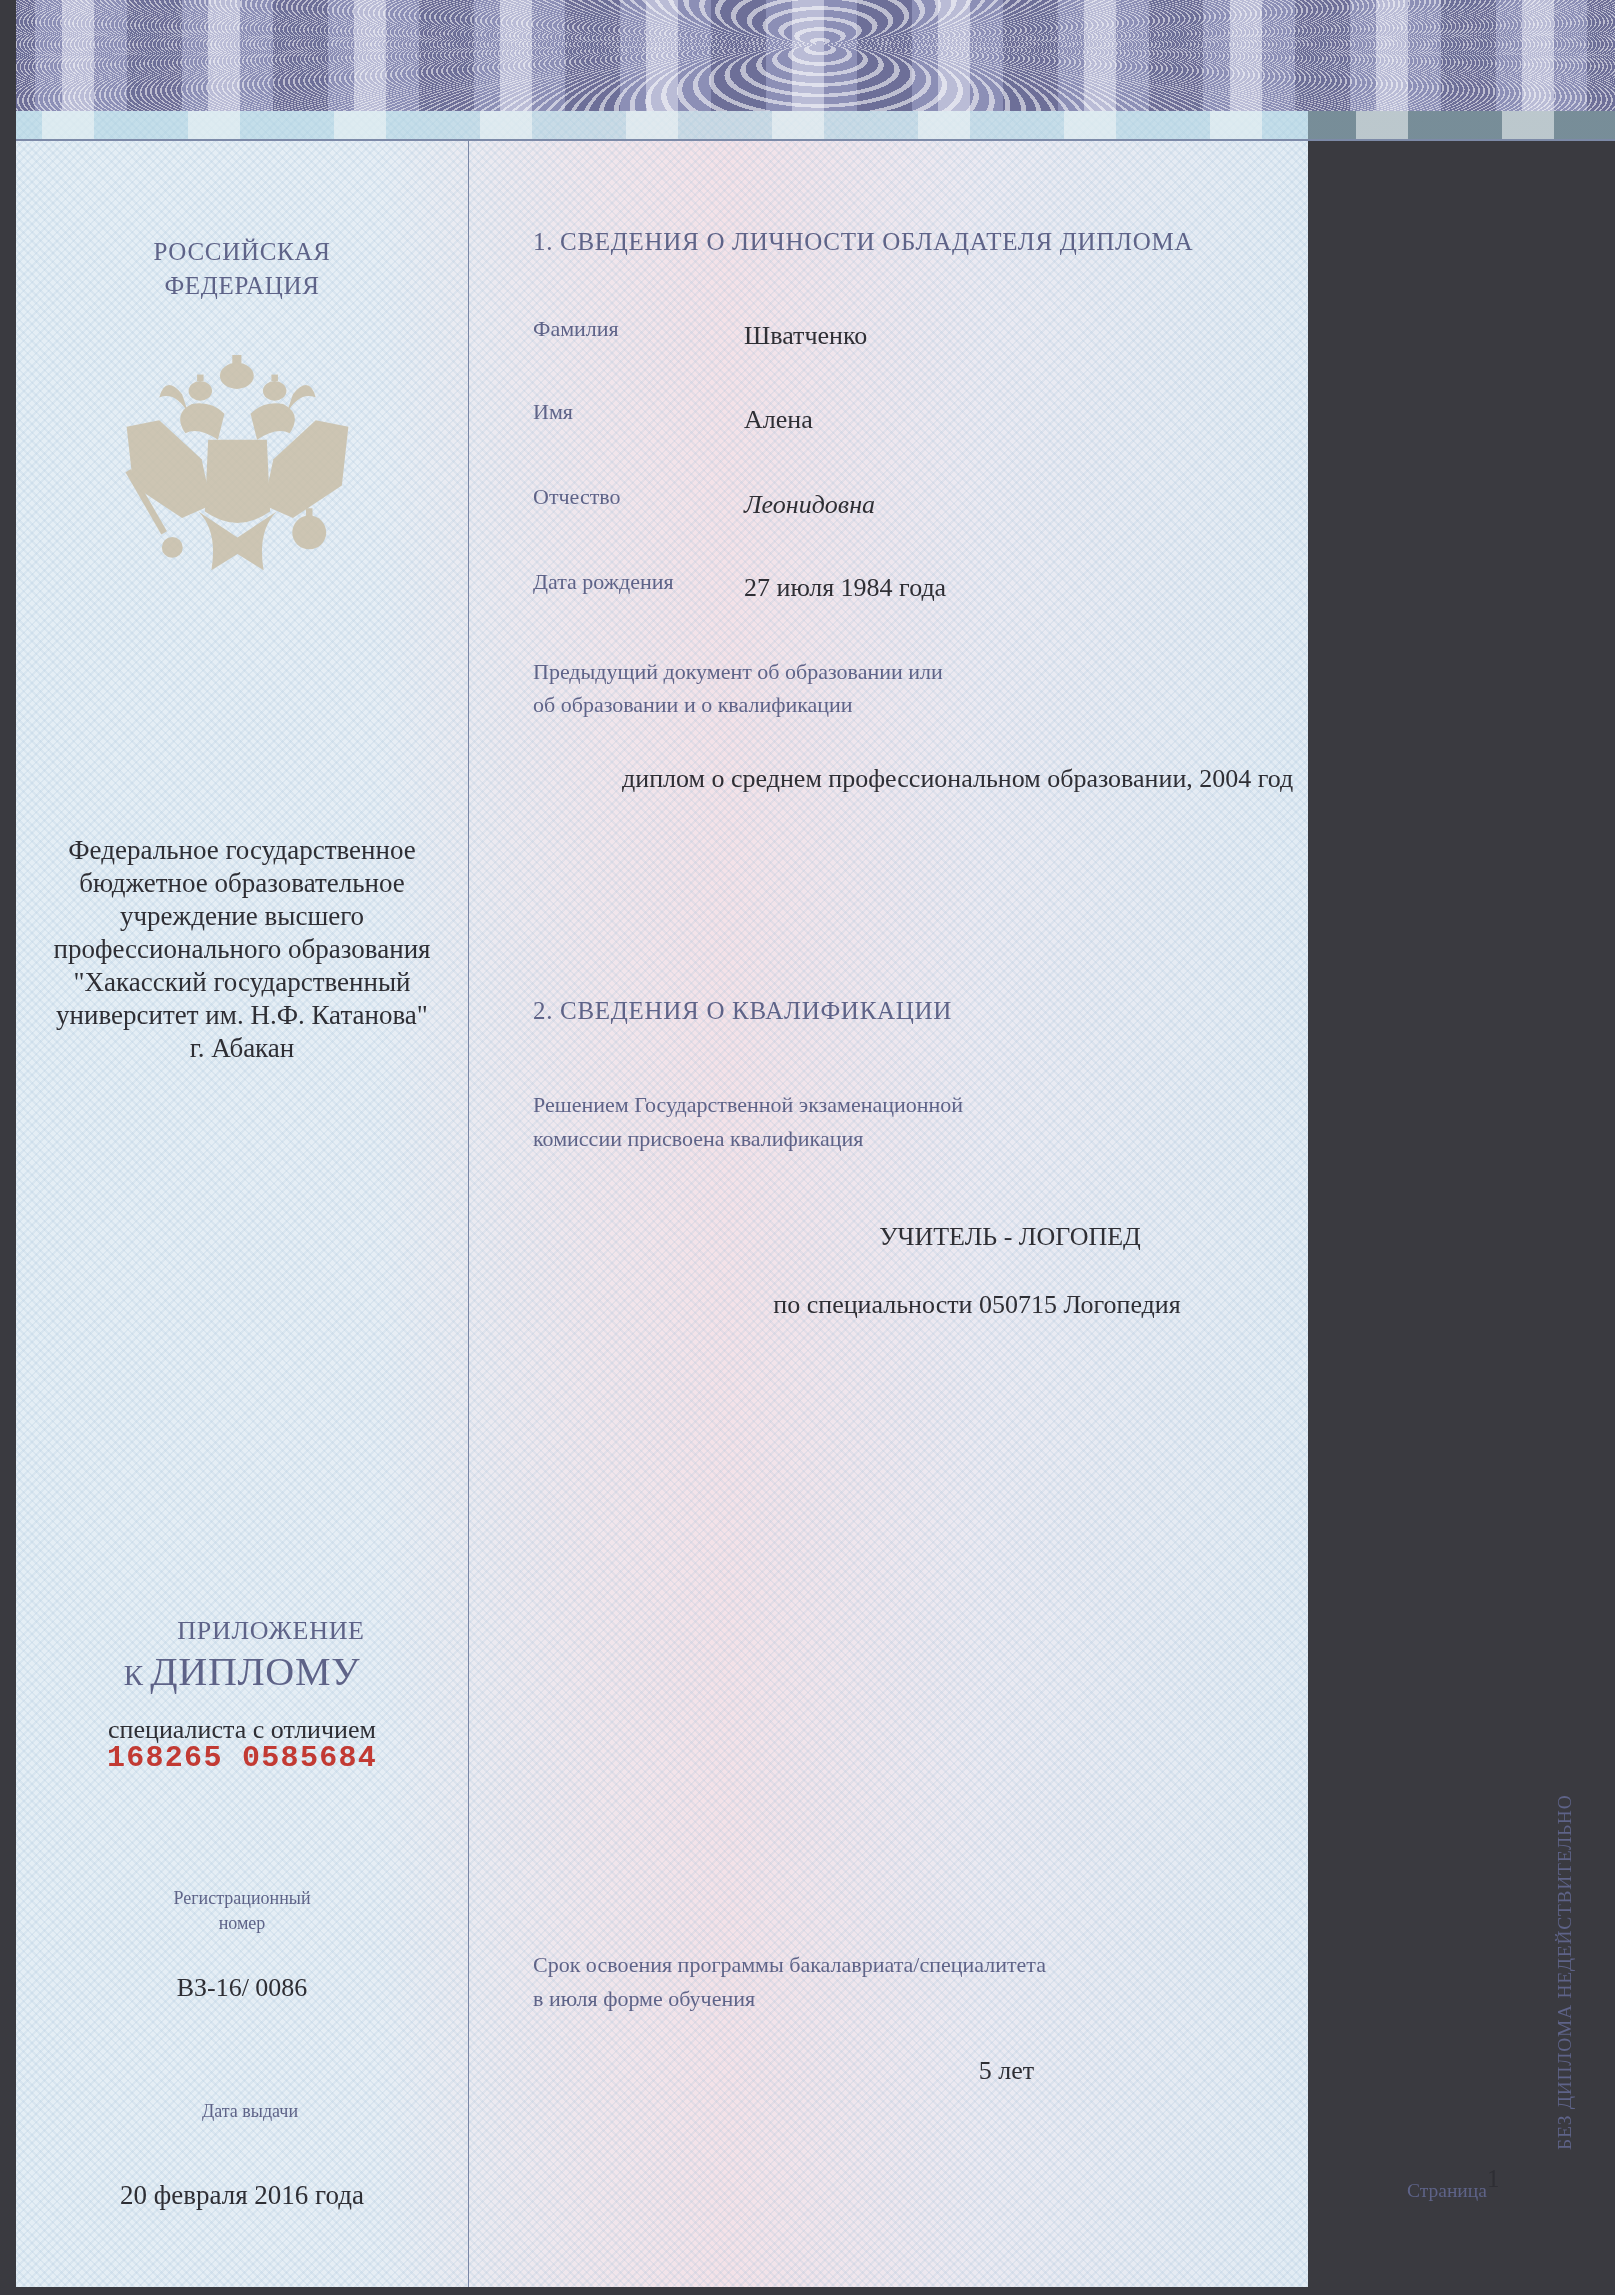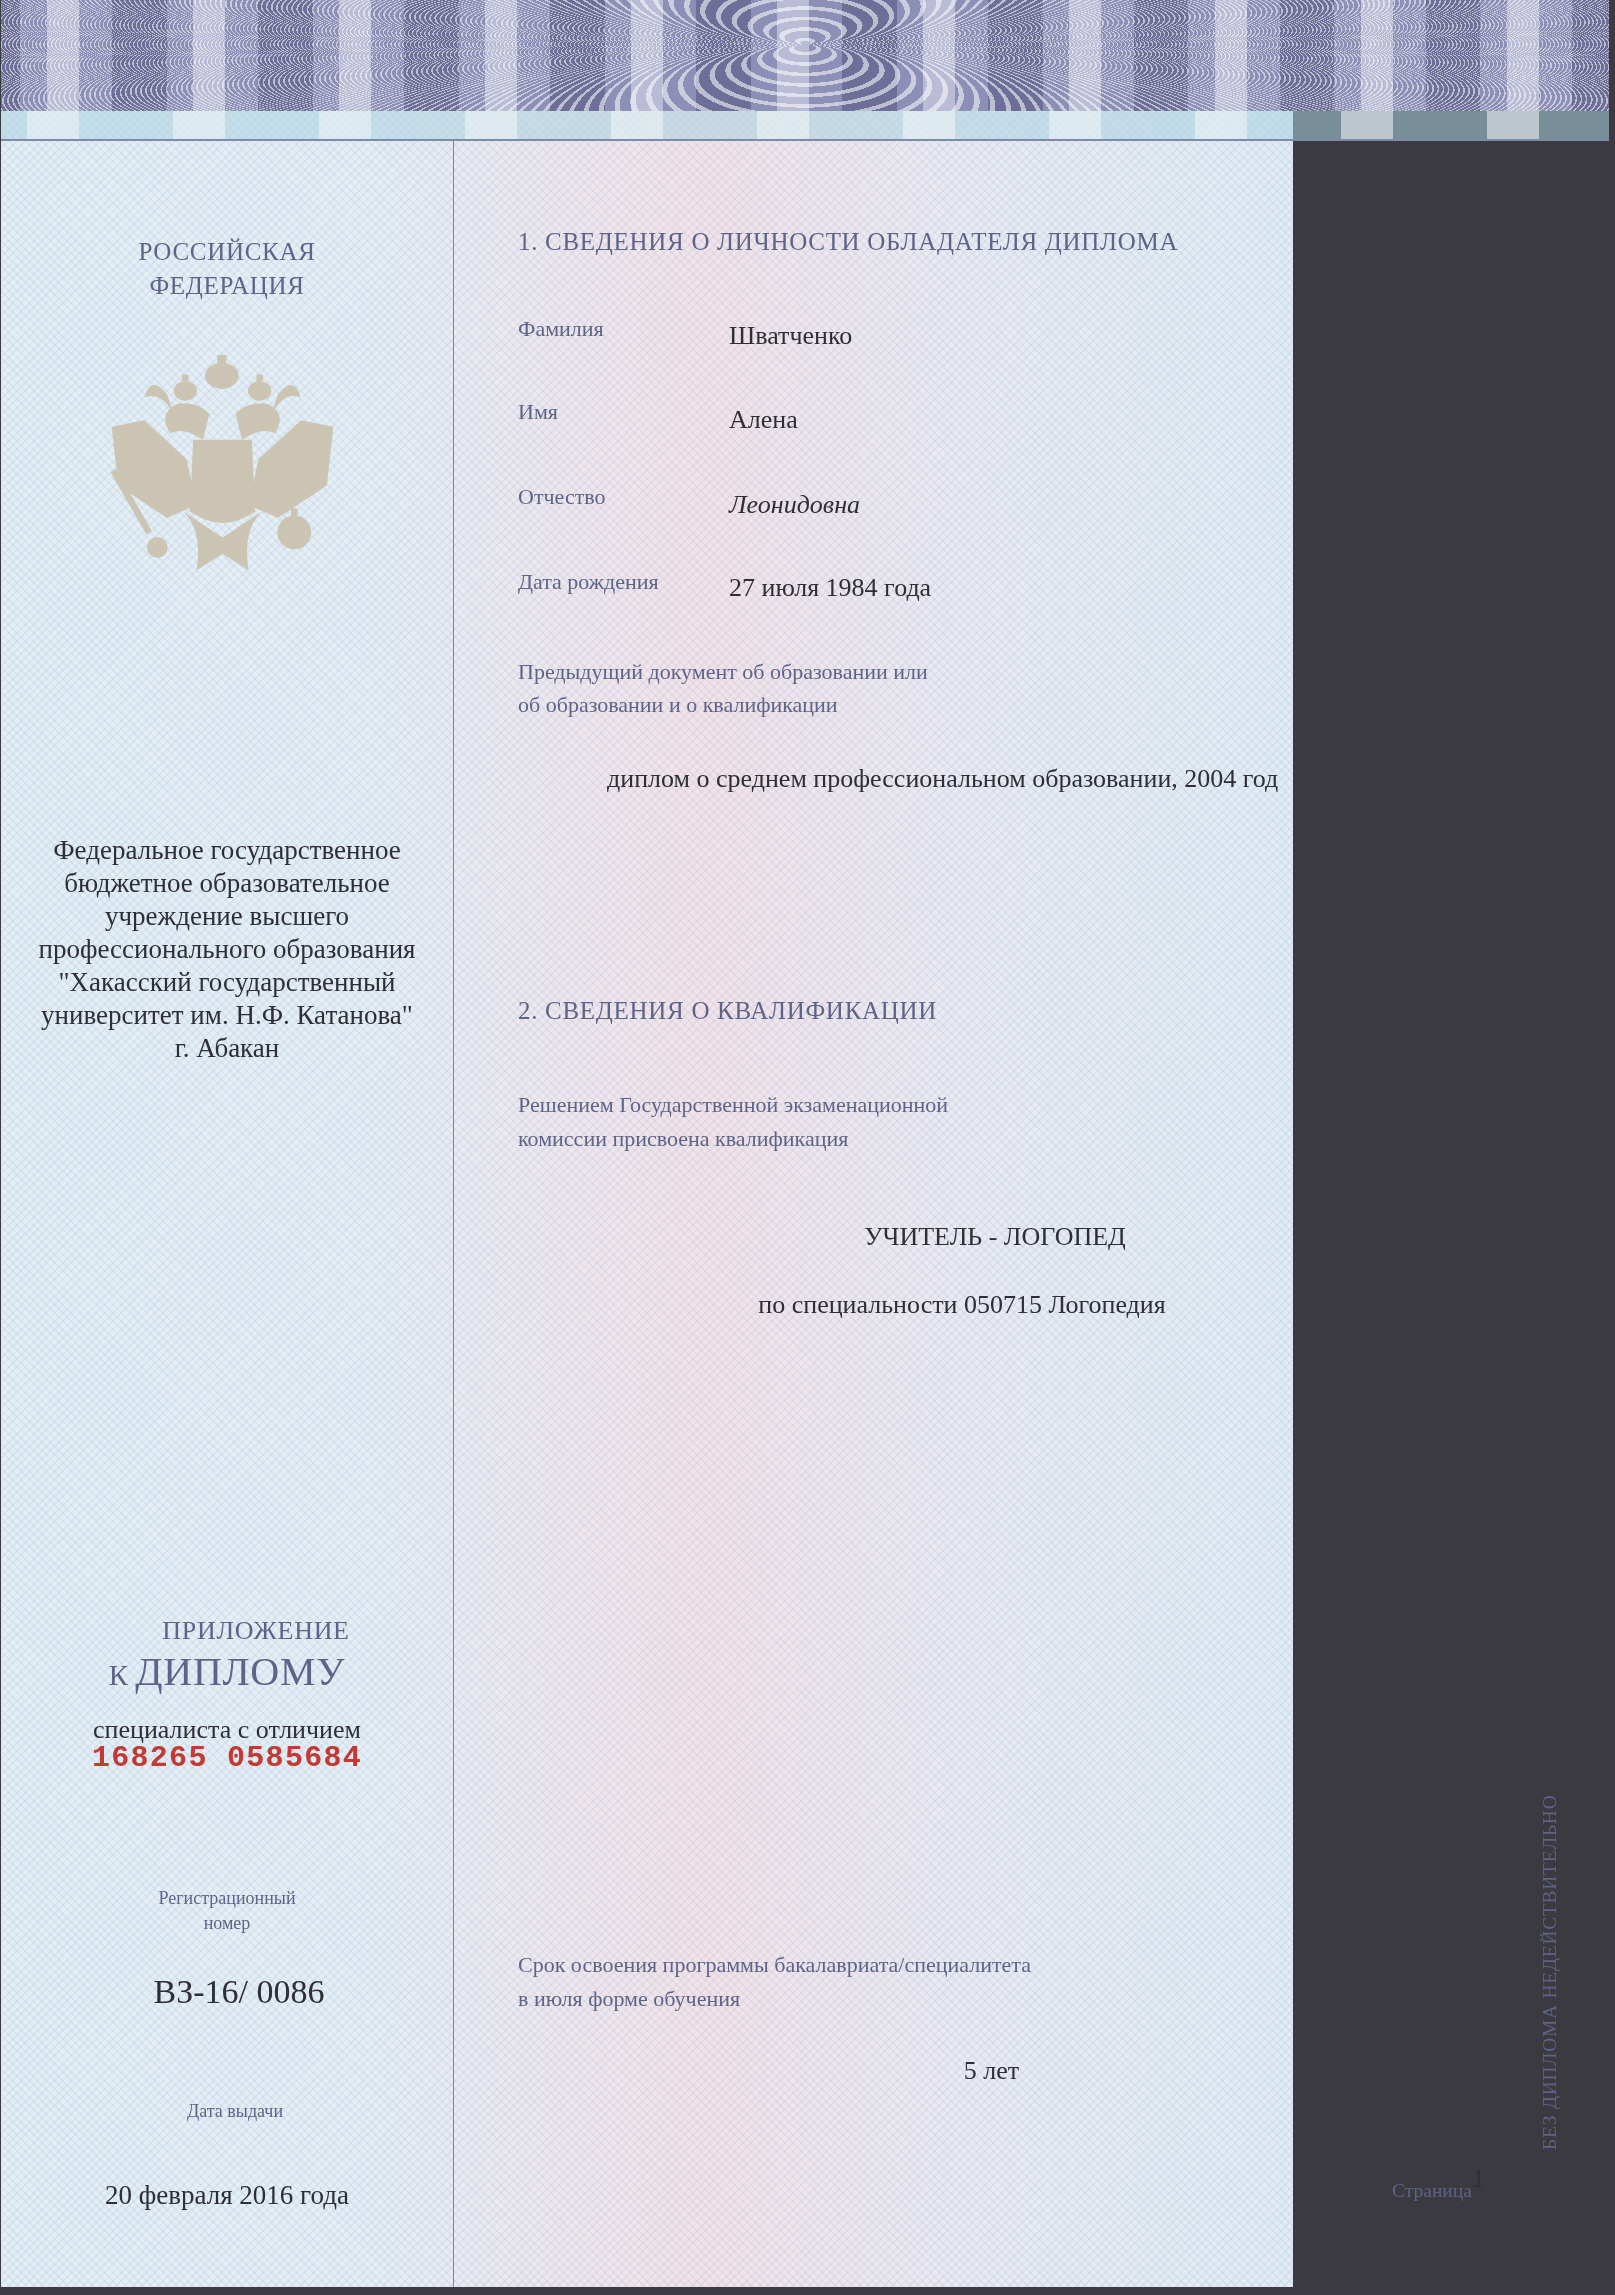--- a/index.html
+++ b/index.html
@@ -2,21 +2,21 @@
 <html style="font-size:10.4px"><head>
 <meta charset="utf-8">
 <style>
   html, body { margin:0; padding:0; }
   body {
     width:1615px; height:2295px; position:relative; overflow:hidden;
     background:#3a3a40;
     font-family:"Liberation Serif", serif;
   }
   .page {
-    position:absolute; left:1px; top:0; width:1292px; height:2287px;
+    position:absolute; left:16px; top:0; width:1292px; height:2287px;
     background:
       repeating-linear-gradient(45deg, rgba(160,190,215,0.18) 0 2px, transparent 2px 5.9px),
       repeating-linear-gradient(-45deg, rgba(160,190,215,0.18) 0 2px, transparent 2px 5.9px),
       linear-gradient(90deg, #e4eef5 0%, #e6eef5 28%, #f1e6ec 45%, #f4e2e8 55%, #ebeaf2 75%, #e2ecf4 100%);
   }
   .guilloche {
     position:absolute; left:0; top:0; width:1608px; height:111px;
     background:
       repeating-radial-gradient(ellipse at 50% 40%, rgba(255,255,255,0.55) 0 1.3px, transparent 1.3px 3.9px),
       repeating-linear-gradient(90deg, #6d6f98 0 19.5px, #8c8fb6 19.5px 46px, #babcd6 46px 78px, #8c8fb6 78px 111px, #6d6f98 111px 146px),
@@ -37,21 +37,21 @@
   .left-col { position:absolute; left:0; width:452px; text-align:center; }
   .country { top:235px; font-size:25px; line-height:34px; letter-spacing:0.7px; }
   .emblem { position:absolute; left:104px; top:355px; width:235px; height:225px; }
   .institution { top:834px; font-size:27px; line-height:33px; }
   .appendix-1 { top:1616px; font-size:26px; letter-spacing:0.7px;margin-left:29px; }
   .appendix-2 { top:1648px; font-size:40px; letter-spacing:0.7px; }
   .appendix-2 .k { font-size:29px; margin-right:6.5px; }
   .appendix-3 { top:1699px; font-size:26px;margin-top:16px; }
   .serial { top:1741px; font-size:30px; color:#c23a33; font-family:"Liberation Mono", monospace; font-weight:bold; letter-spacing:1.3px; }
   .reg-label { top:1886px; font-size:18px; line-height:25px; }
-  .reg-number { top:1973px; font-size:34px;padding-left:12px; }
+  .reg-number { top:1973px; font-size:26px; }
   .issue-label { top:2101px; font-size:18px;padding-left:8px; }
   .issue-date { top:2180px; font-size:27px; }
 
   
   .rc { position:absolute; }
   .sec-title { font-size:25px; letter-spacing:0.7px; }
   .field-label { font-size:22px; }
   .field-value { font-size:26px; }
   .centered-value { font-size:26px; text-align:center;margin-top:10px; }
 

